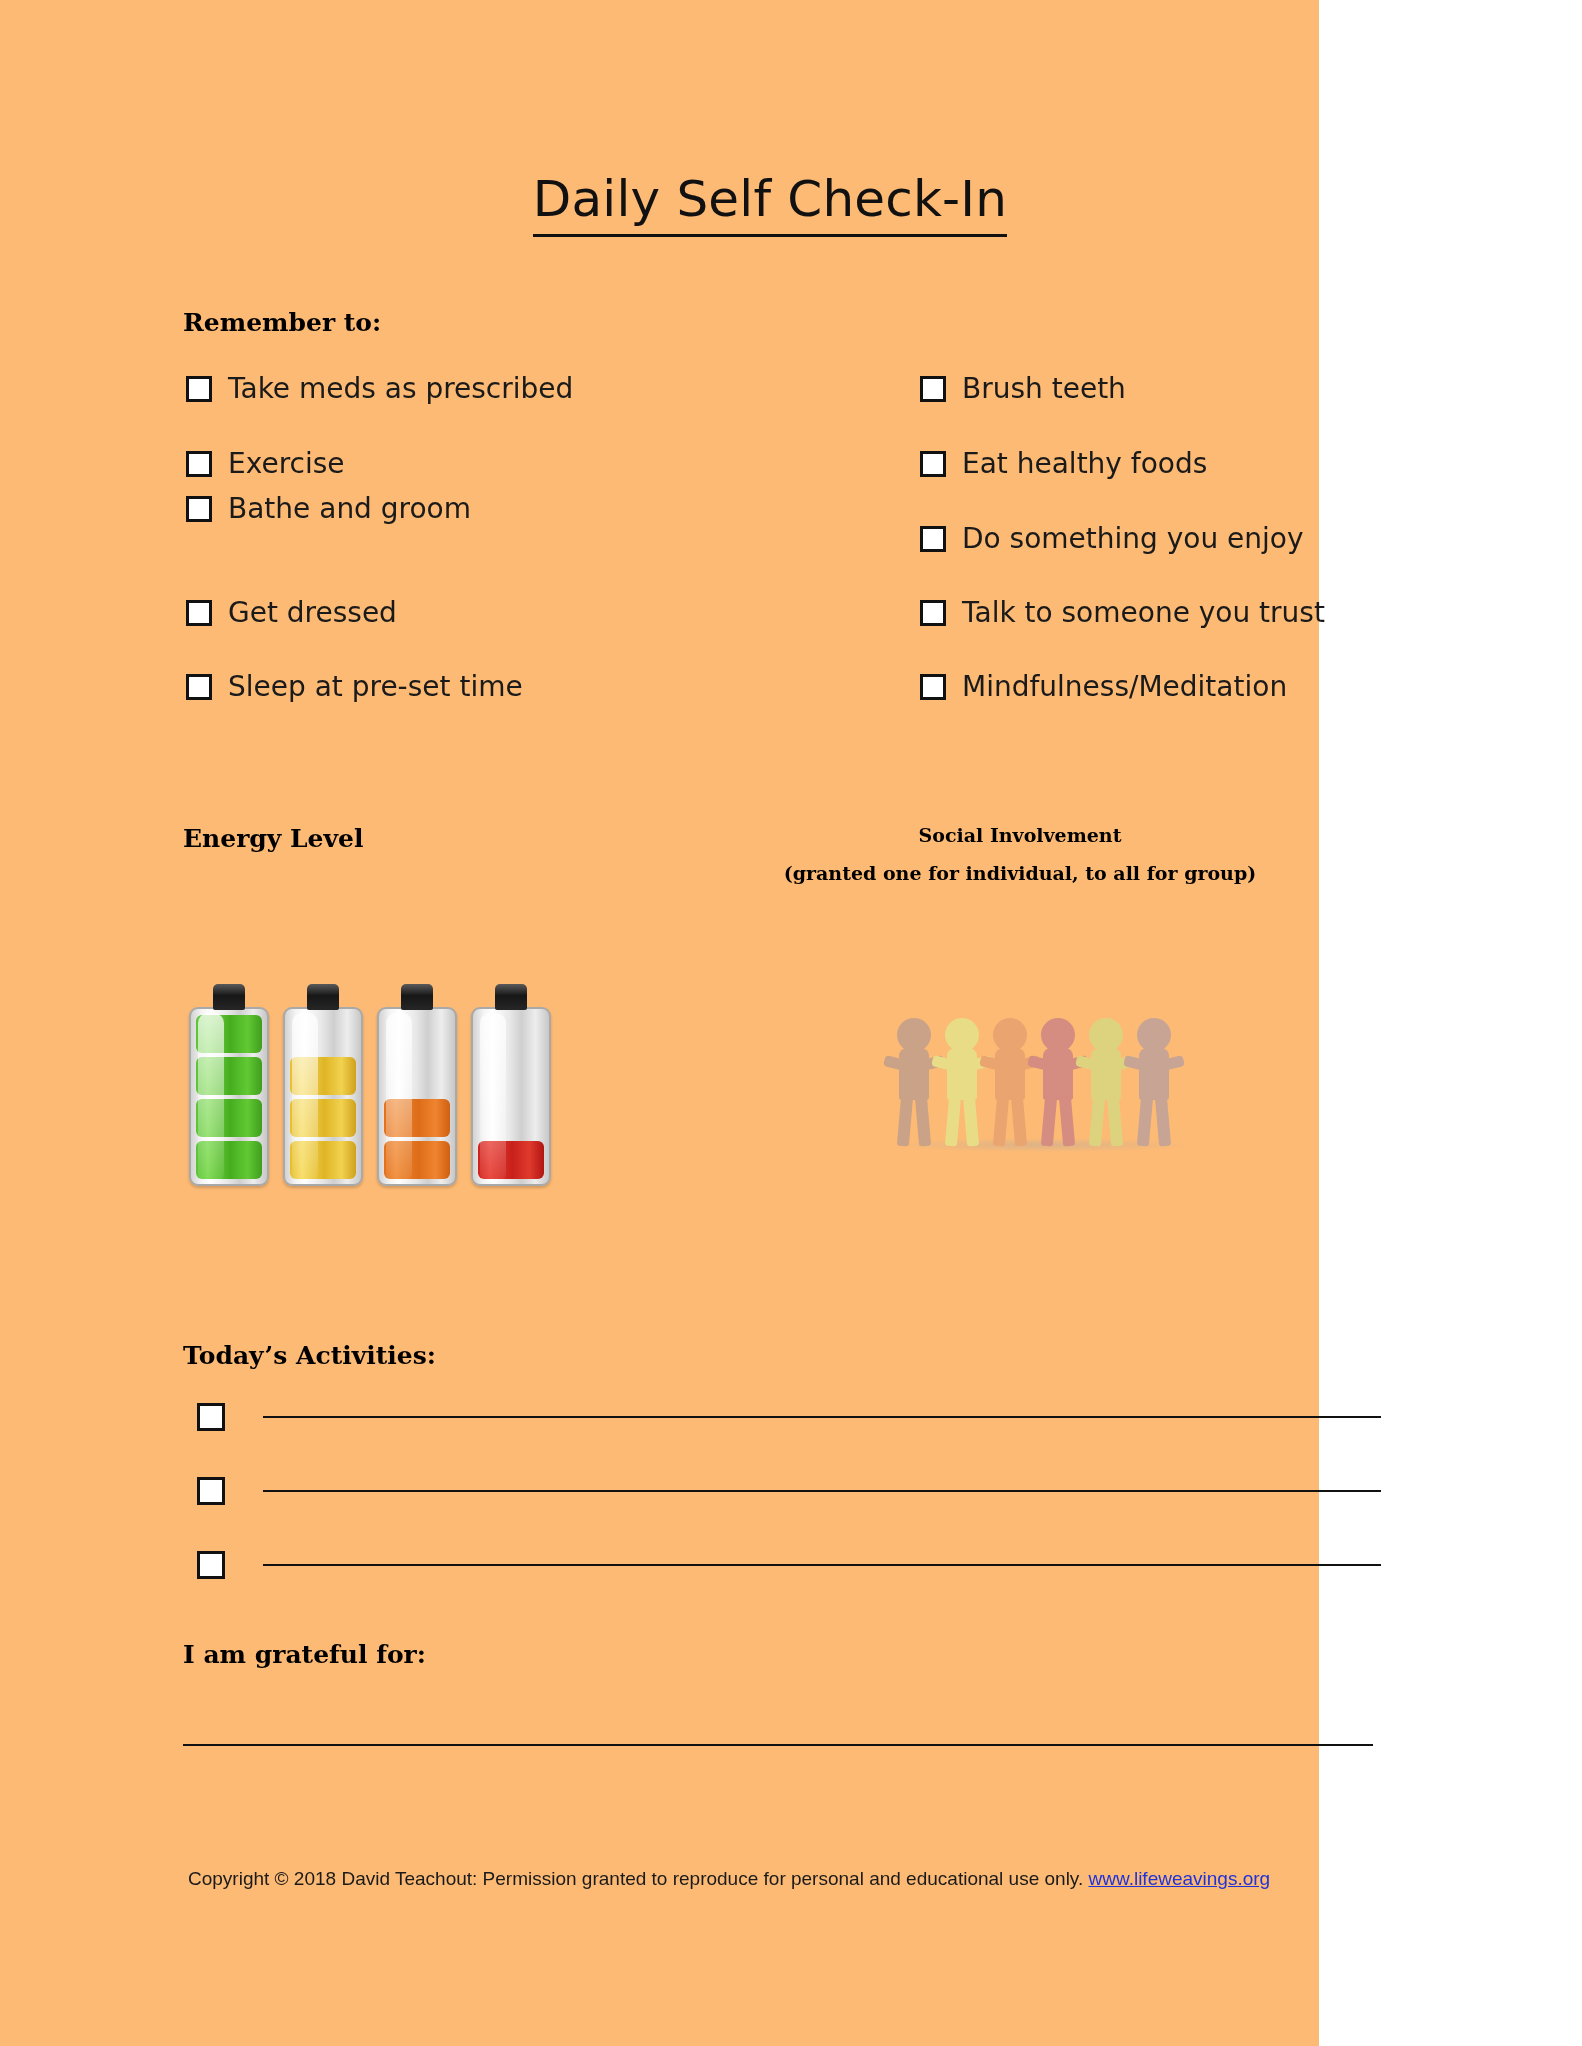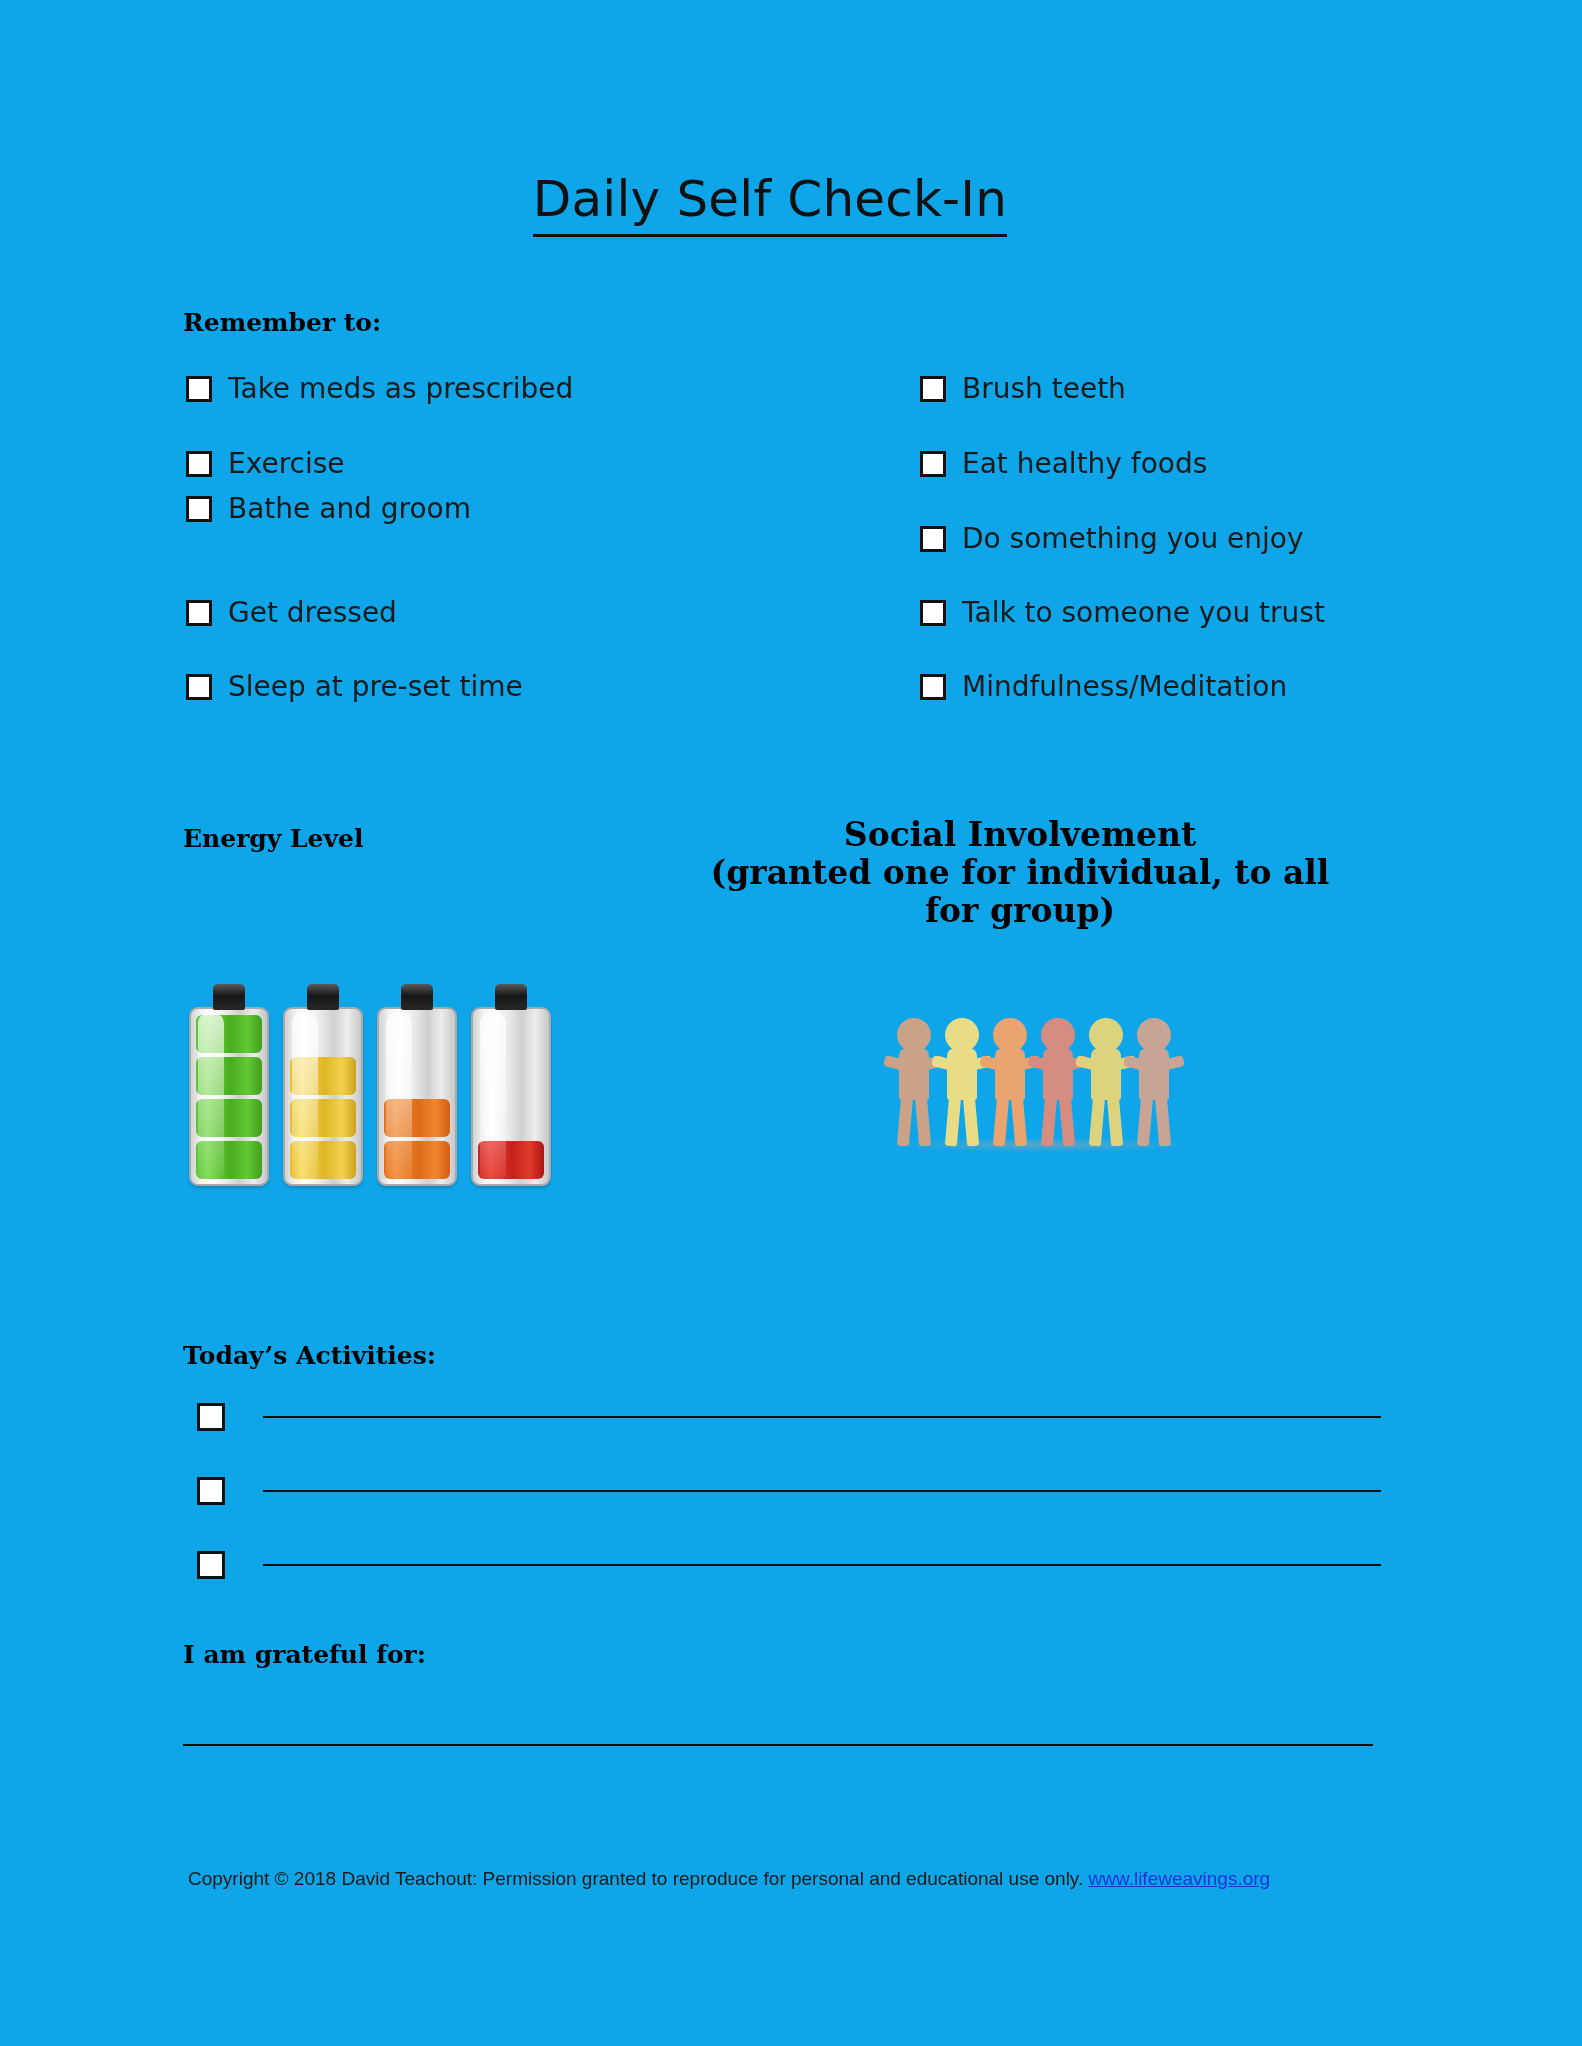--- a/index.html
+++ b/index.html
@@ -14,23 +14,23 @@
     position: relative;
     width: 1582px;
     height: 2046px;
     background: #ffffff;
     overflow: hidden;
   }
   .sheet {
     position: absolute;
     left: 0;
     top: 0;
-    width: 1582px;
+    width: 1319px;
     height: 2046px;
-    background: #0ea5e9;
+    background: #fdba74;
   }
 
   
   .title {
     position: absolute;
     left: 0;
     top: 170px;
     width: 1540px;
     text-align: center;
     font-family: "DejaVu Sans", sans-serif;
@@ -83,21 +83,21 @@
   .social-heading-wrap {
     position: absolute;
     left: 700px;
     top: 816px;
     width: 640px;
     text-align: center;
   }
   .social-heading-wrap div {
     font-family: "DejaVu Serif", serif;
     font-weight: 700;
-    font-size: 33px;
+    font-size: 19px;
     color: #000;
     line-height: 38px;
   }
 
   
   .battery-group {
     position: absolute;
     left: 188px;
     top: 984px;
     display: flex;

